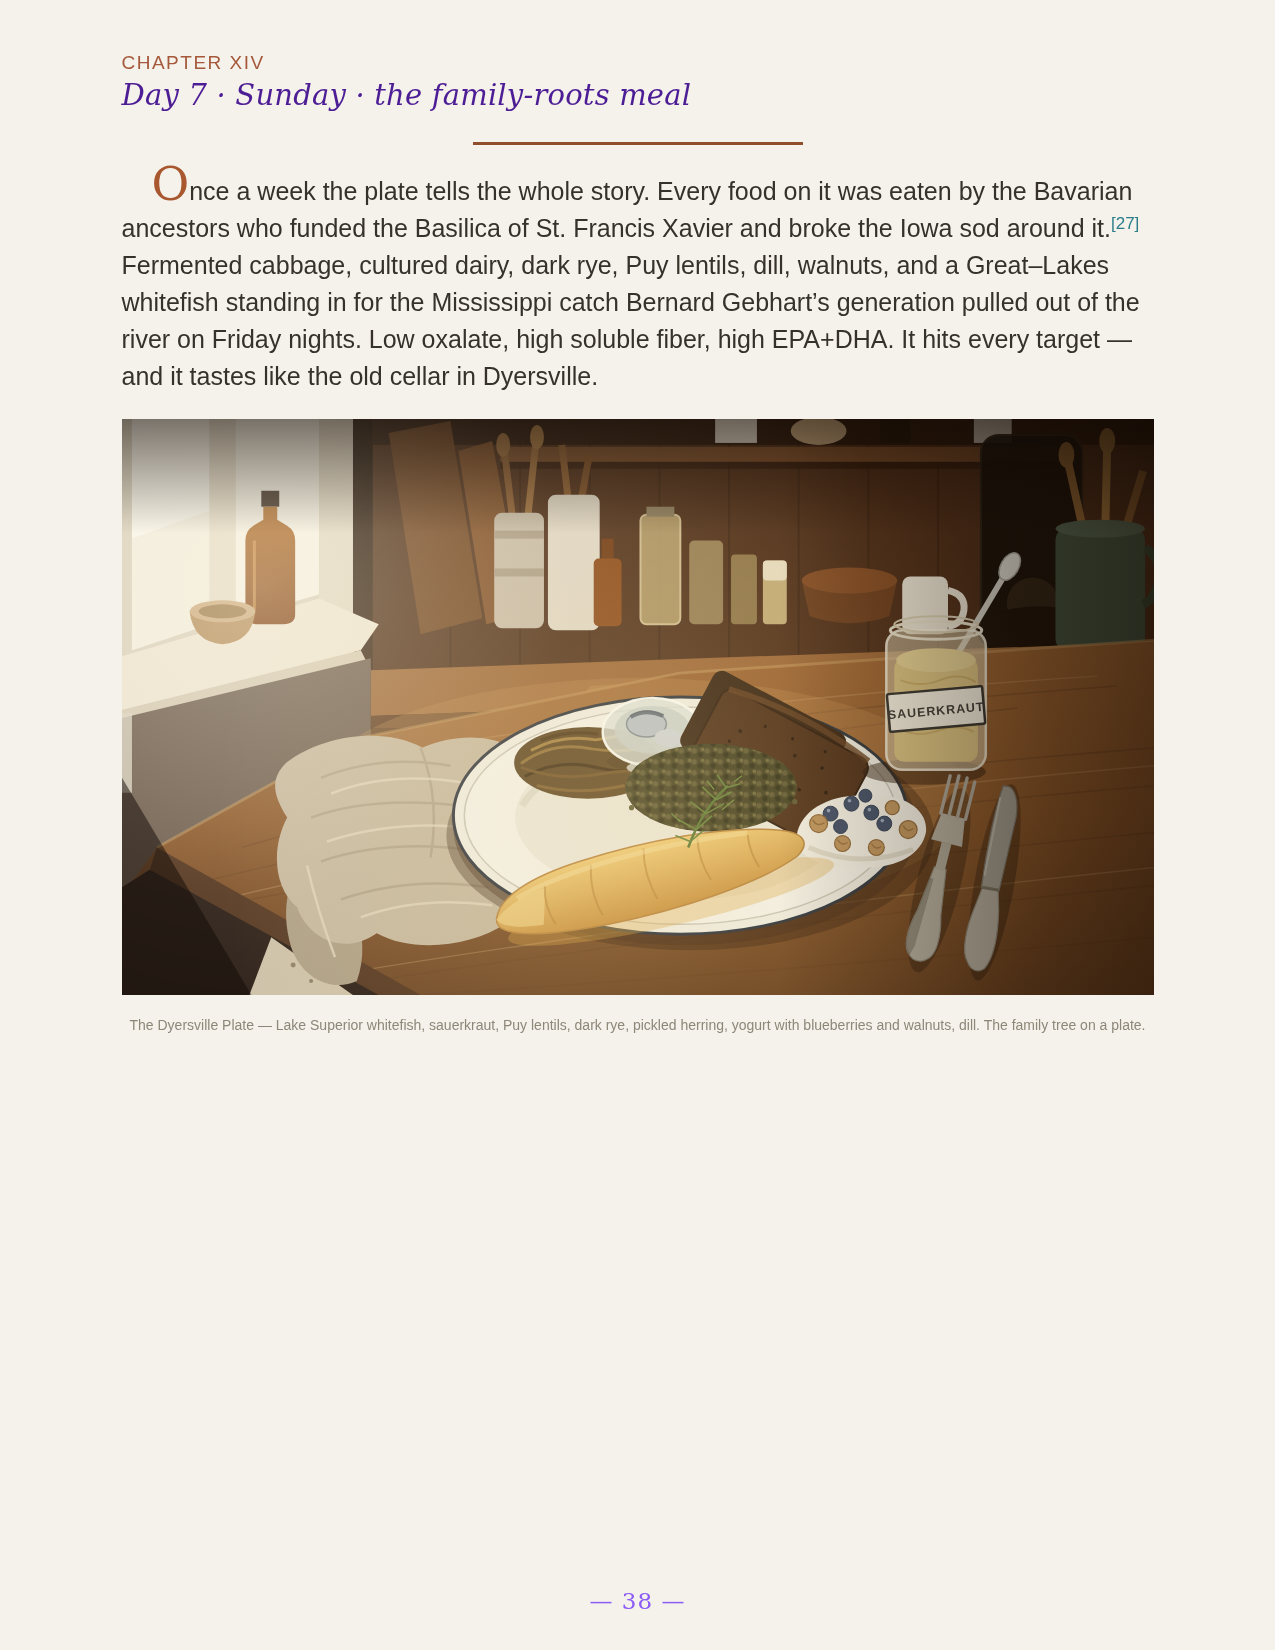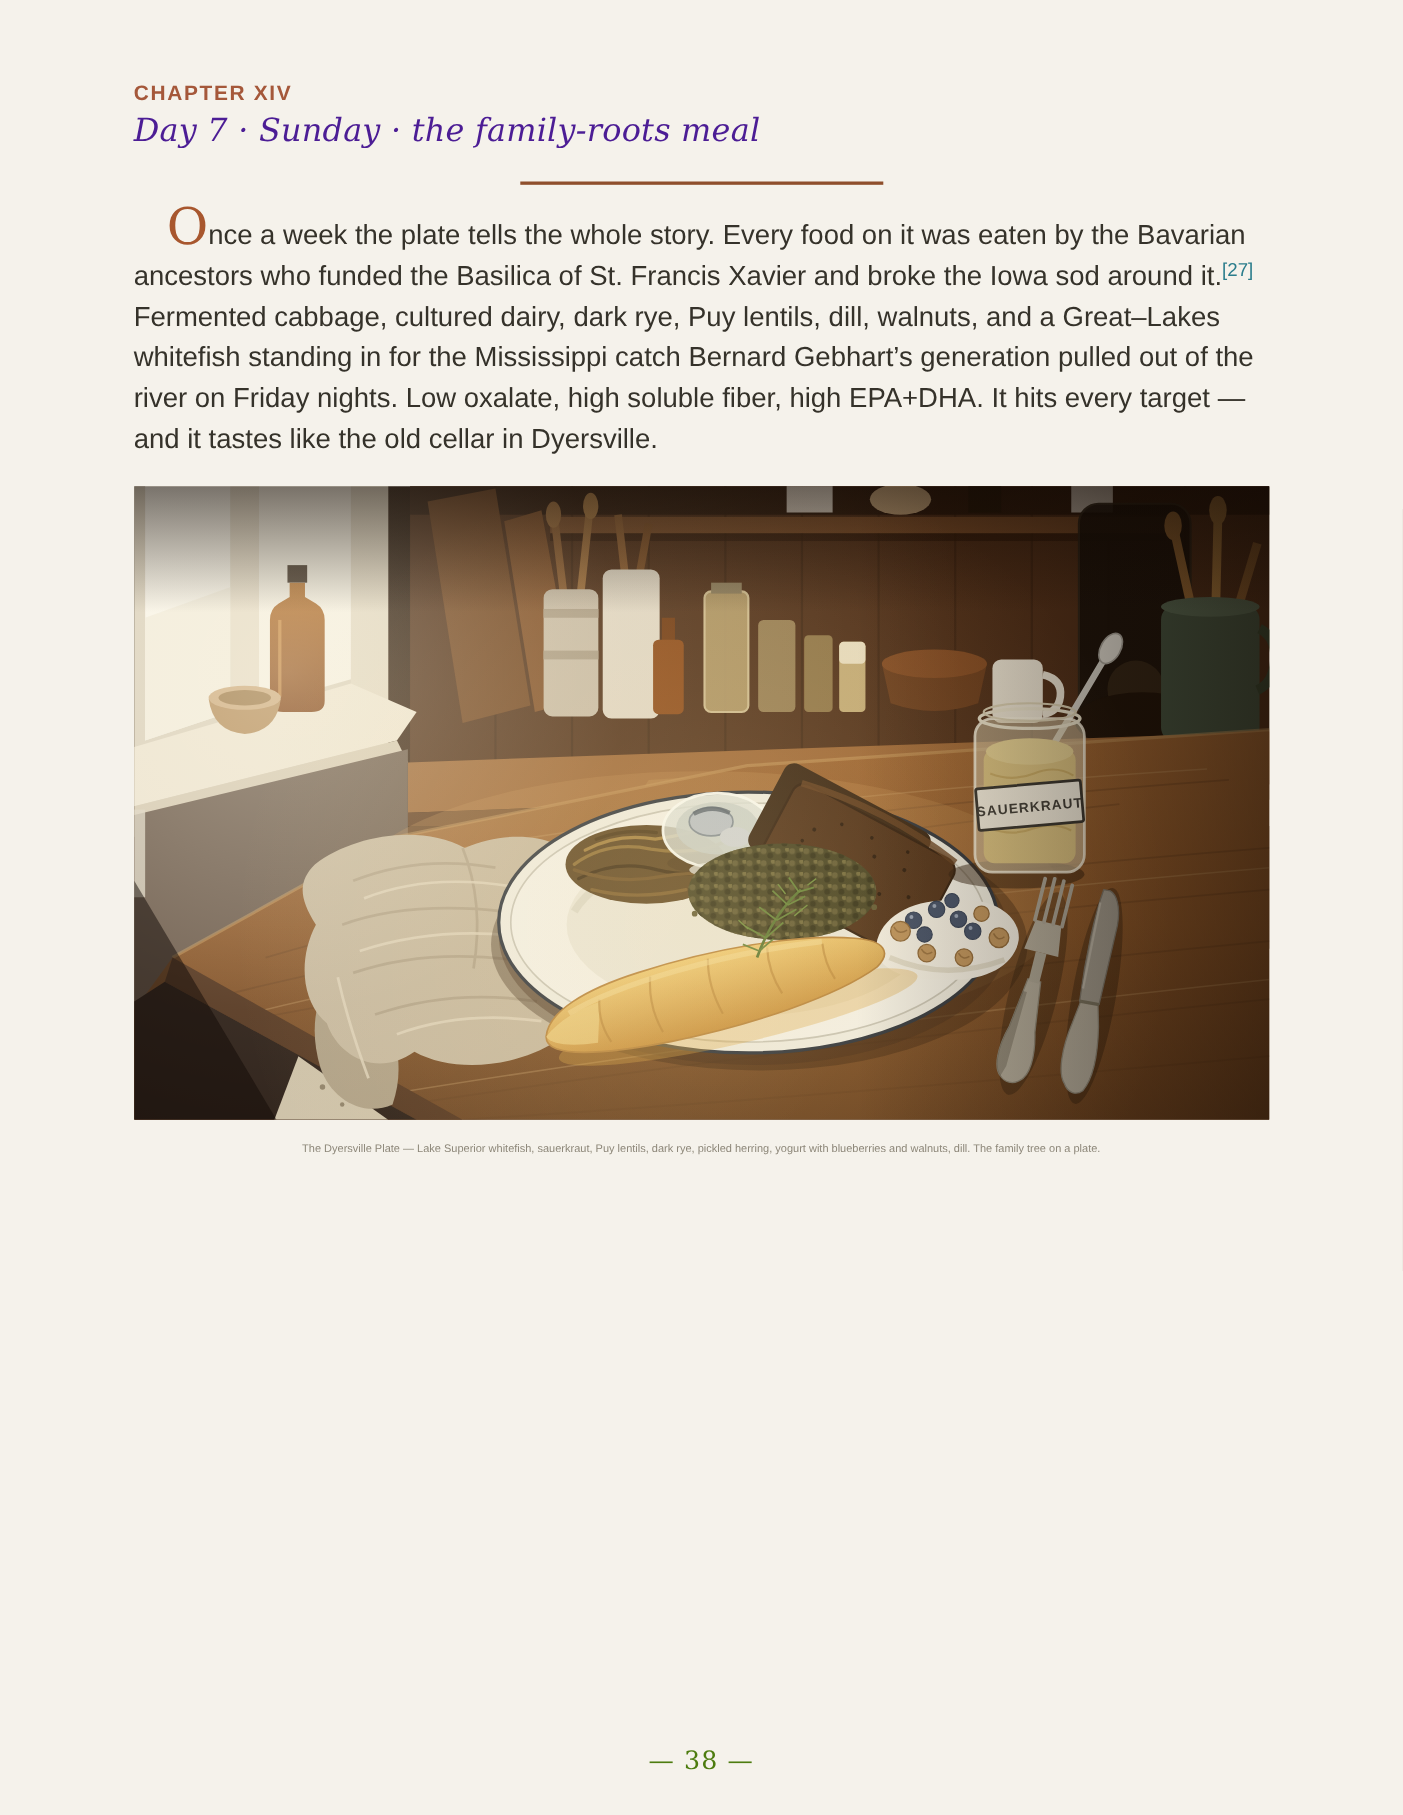--- a/index.html
+++ b/index.html
@@ -16,21 +16,21 @@
     padding-bottom:16px; border-bottom:2px solid #ccc6b8;
   }
   .masthead .left {
     font-size:16.5px; font-weight:700; letter-spacing:3px; color:#46423a;
   }
   .masthead .right {
     font-size:17px; font-weight:600; letter-spacing:.3px; color:#3f3b33;
   }
 
   .kicker {
-    margin-top:39px; font-size:19px; font-weight:700; letter-spacing:1.5px;
+    margin-top:16px; font-size:19px; font-weight:400; letter-spacing:1.5px;
     color:#a5583a;
   }
   h1.title {
     margin-top:10px; font-family:"DejaVu Serif", serif; font-weight:700;
     font-size:72px; line-height:1.05; letter-spacing:-1px; color:#26241e;
   }
   .subtitle {
     margin-top:4px; font-family:"DejaVu Serif", serif; font-style:italic;
     font-size:29px; color:#4c1d95; letter-spacing:.2px;
   }
@@ -46,27 +46,27 @@
     font-family:"DejaVu Serif", serif; font-size:46px; line-height:0;
     color:#a8572e; margin-left:30px; font-weight:400;
   }
   .lede sup.fn {
     font-size:17px; color:#2b7d8c; vertical-align:8px; line-height:0;
   }
 
   figure.photo-block { margin-top:24px; }
   .photo-frame { width:1032px; height:576px; display:block; }
   figcaption {
-    margin-top:16px; text-align:center; font-size:10px; line-height:2.1;
+    margin-top:16px; text-align:center; font-size:14px; line-height:2.1;
     color:#8d8779; padding:0 4px;
   }
 
   .pagenum {
     position:absolute; left:0; right:0; bottom:36px; text-align:center;
-    font-family:"DejaVu Serif", serif; font-size:23px; color:#4d7c0f;
+    font-family:"DejaVu Serif", serif; font-size:23px; color:#8b5cf6;
     letter-spacing:1px;
   }
 </style>
 </head>
 <body>
 
 <div class="page">
   <div class="content">
 
 

